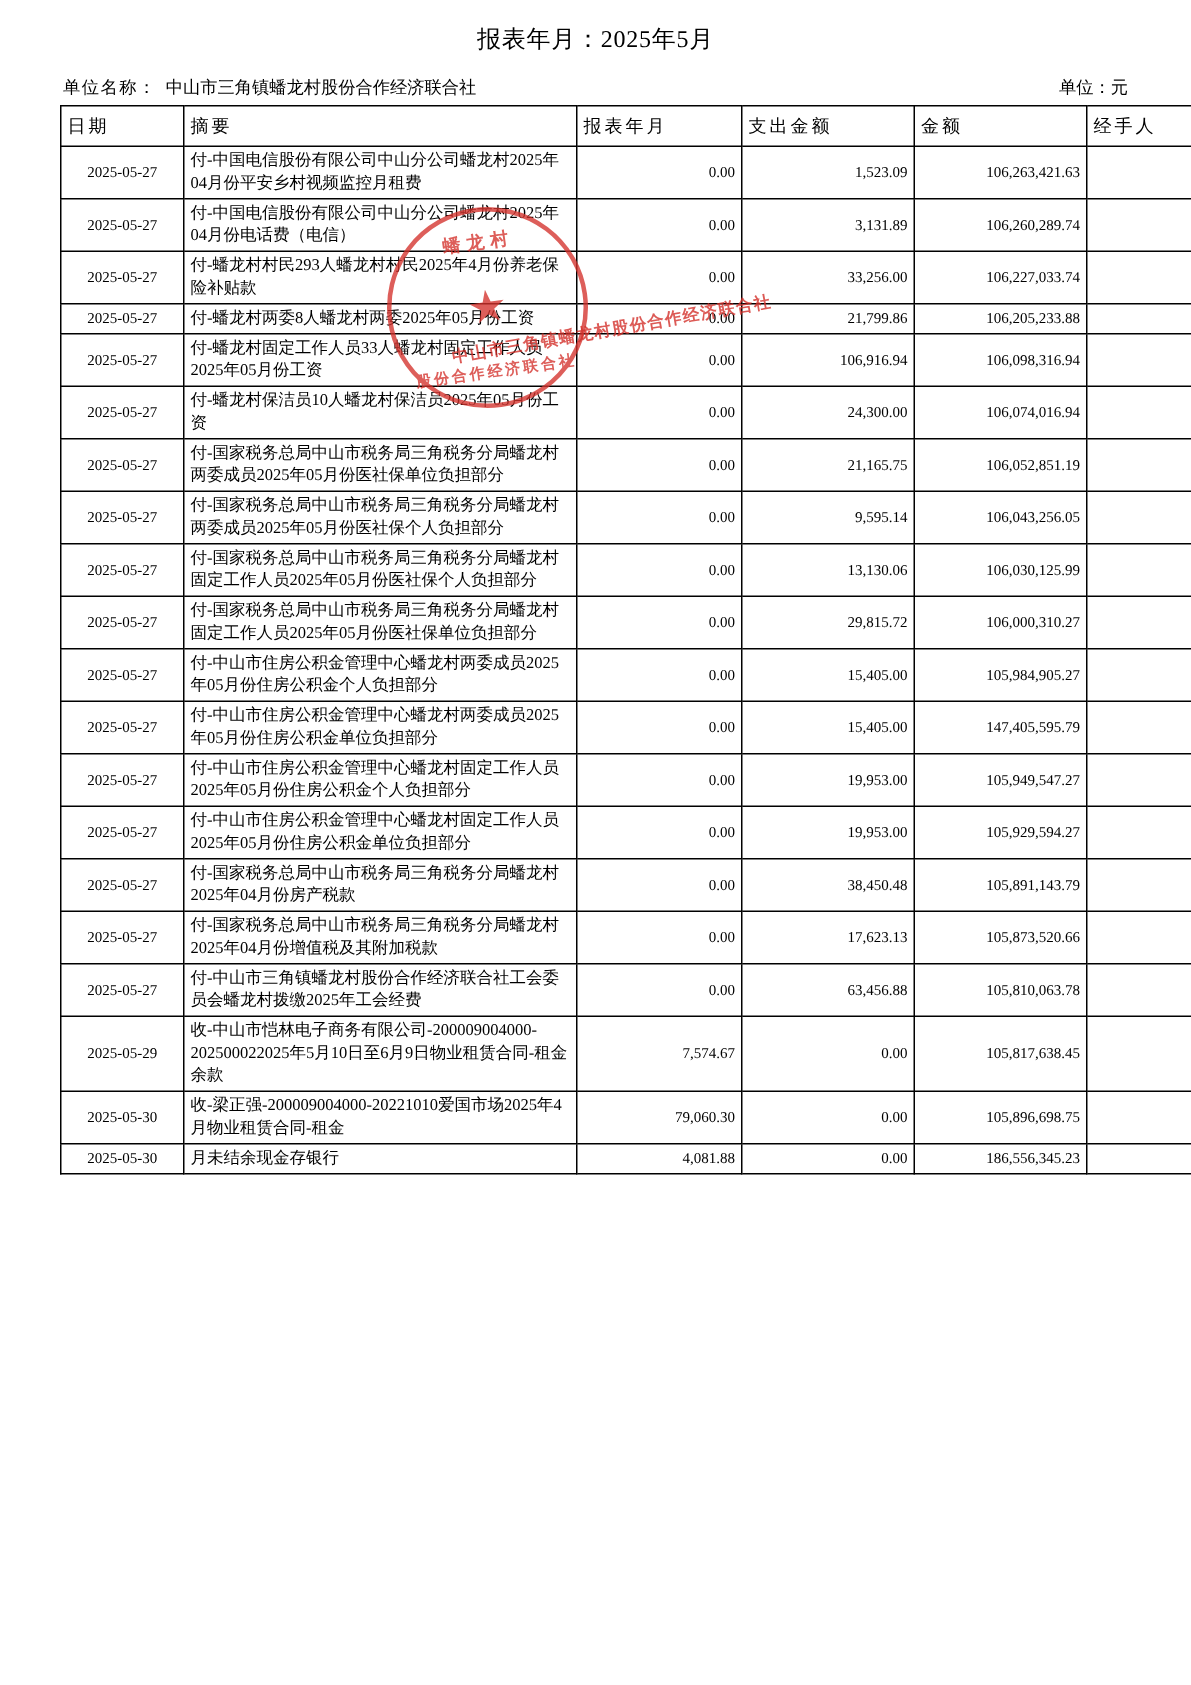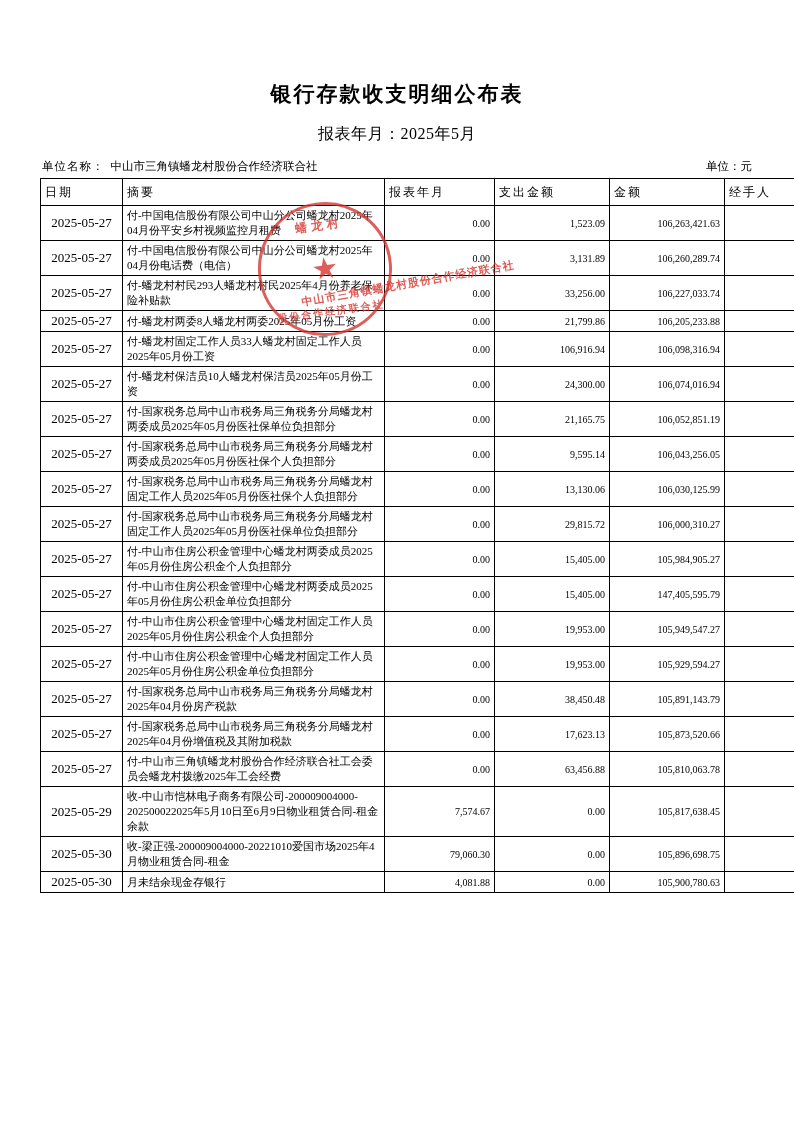--- a/index.html
+++ b/index.html
@@ -77,21 +77,21 @@
   }
   col.c-date { width: 82px; }
   col.c-desc { width: 262px; }
   col.c-in   { width: 110px; }
   col.c-out  { width: 115px; }
   col.c-bal  { width: 115px; }
   col.c-who  { width: 80px; }
 
   td.date {
     text-align: center;
-    font-size: 13px;
+    font-size: 10px;
     white-space: nowrap;
     font-family: "Liberation Serif", "DejaVu Serif", serif;
   }
   td.desc {
     text-align: left;
     font-size: 11px;
     line-height: 15px;
     letter-spacing: 0px;
   }
   td.num {
@@ -158,21 +158,20 @@
     letter-spacing: 1px;
     pointer-events: none;
     white-space: nowrap;
   }
 </style>
 </head>
 <body>
 
 <div class="page">
 
-  <div class="doc-title">银行存款收支明细公布表</div>
   <div class="doc-subtitle">报表年月：2025年5月</div>
 
   <div class="meta-row">
     <div class="meta-left">
       <span class="label">单位名称：</span><span class="value">中山市三角镇蟠龙村股份合作经济联合社</span>
     </div>
     <div class="meta-right">单位：元</div>
   </div>
 
   <table class="ledger">
@@ -345,21 +344,21 @@
           <td class="num">79,060.30</td>
           <td class="num">0.00</td>
           <td class="num">105,896,698.75</td>
           <td class="who"></td>
         </tr>
       <tr>
           <td class="date">2025-05-30</td>
           <td class="desc">月未结余现金存银行</td>
           <td class="num">4,081.88</td>
           <td class="num">0.00</td>
-          <td class="num">105,900,780.63</td>
+          <td class="num">186,556,345.23</td>
           <td class="who"></td>
         </tr>
     </tbody>
   </table>
 
   <div class="stamp">
     <div class="arc-top">蟠龙村</div>
     <div class="star">★</div>
     <div class="arc-bottom">股份合作经济联合社</div>
   </div>

